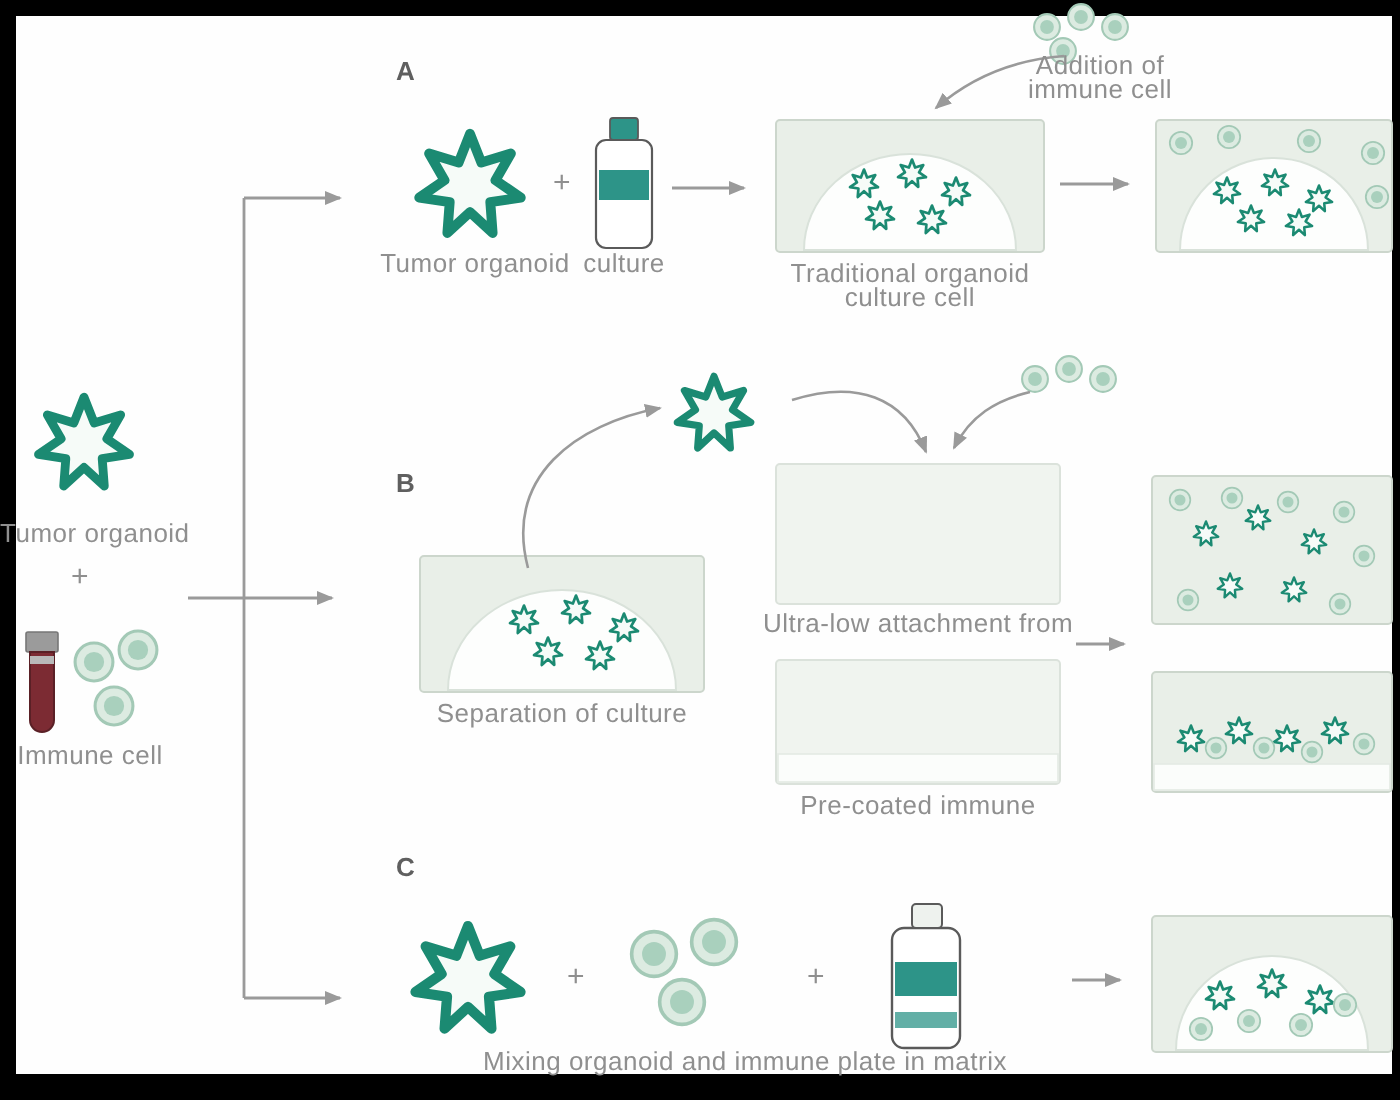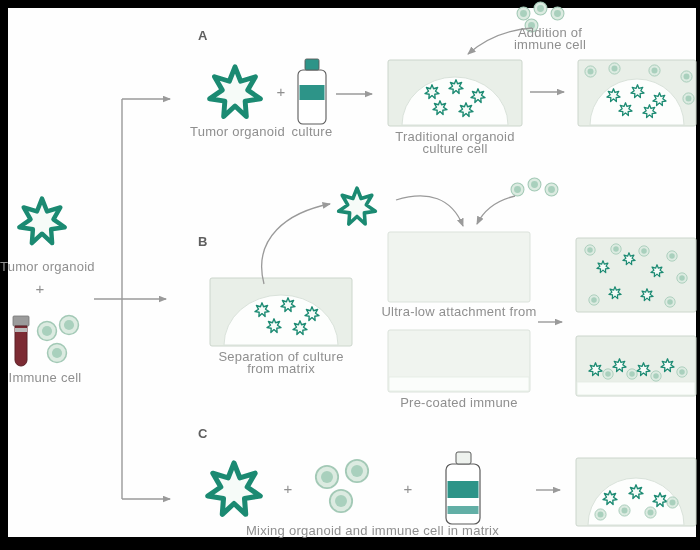--- a/index.html
+++ b/index.html
@@ -199,21 +199,20 @@
   <div class="lbl" style="left:190px;top:126px;width:95px">Tumor organoid</div>
   <div class="lbl plus" style="left:271px;top:86px;width:20px">+</div>
   <div class="lbl" style="left:282px;top:126px;width:60px">culture</div>
   <div class="lbl" style="left:385px;top:131px;width:140px">Traditional organoid</div>
   <div class="lbl" style="left:385px;top:143px;width:140px">culture cell</div>
   <div class="lbl" style="left:505px;top:27px;width:90px">Addition of</div>
   <div class="lbl" style="left:505px;top:39px;width:90px">immune cell</div>
 
   <div class="lbl letter" style="left:193px;top:236px;width:20px">B</div>
   <div class="lbl" style="left:211px;top:351px;width:140px">Separation of culture</div>
-  <div class="lbl" style="left:211px;top:363px;width:140px">from matrix</div>
   <div class="lbl" style="left:380px;top:306px;width:158px">Ultra-low attachment from</div>
   <div class="lbl" style="left:380px;top:397px;width:158px">Pre-coated immune</div>
 
   <div class="lbl letter" style="left:193px;top:428px;width:20px">C</div>
   <div class="lbl plus" style="left:278px;top:483px;width:20px">+</div>
   <div class="lbl plus" style="left:398px;top:483px;width:20px">+</div>
-  <div class="lbl" style="left:225px;top:525px;width:295px">Mixing organoid and immune cell in matrix</div>
+  <div class="lbl" style="left:225px;top:525px;width:295px">Mixing organoid and immune plate in matrix</div>
 </div>
 
 </body></html>

